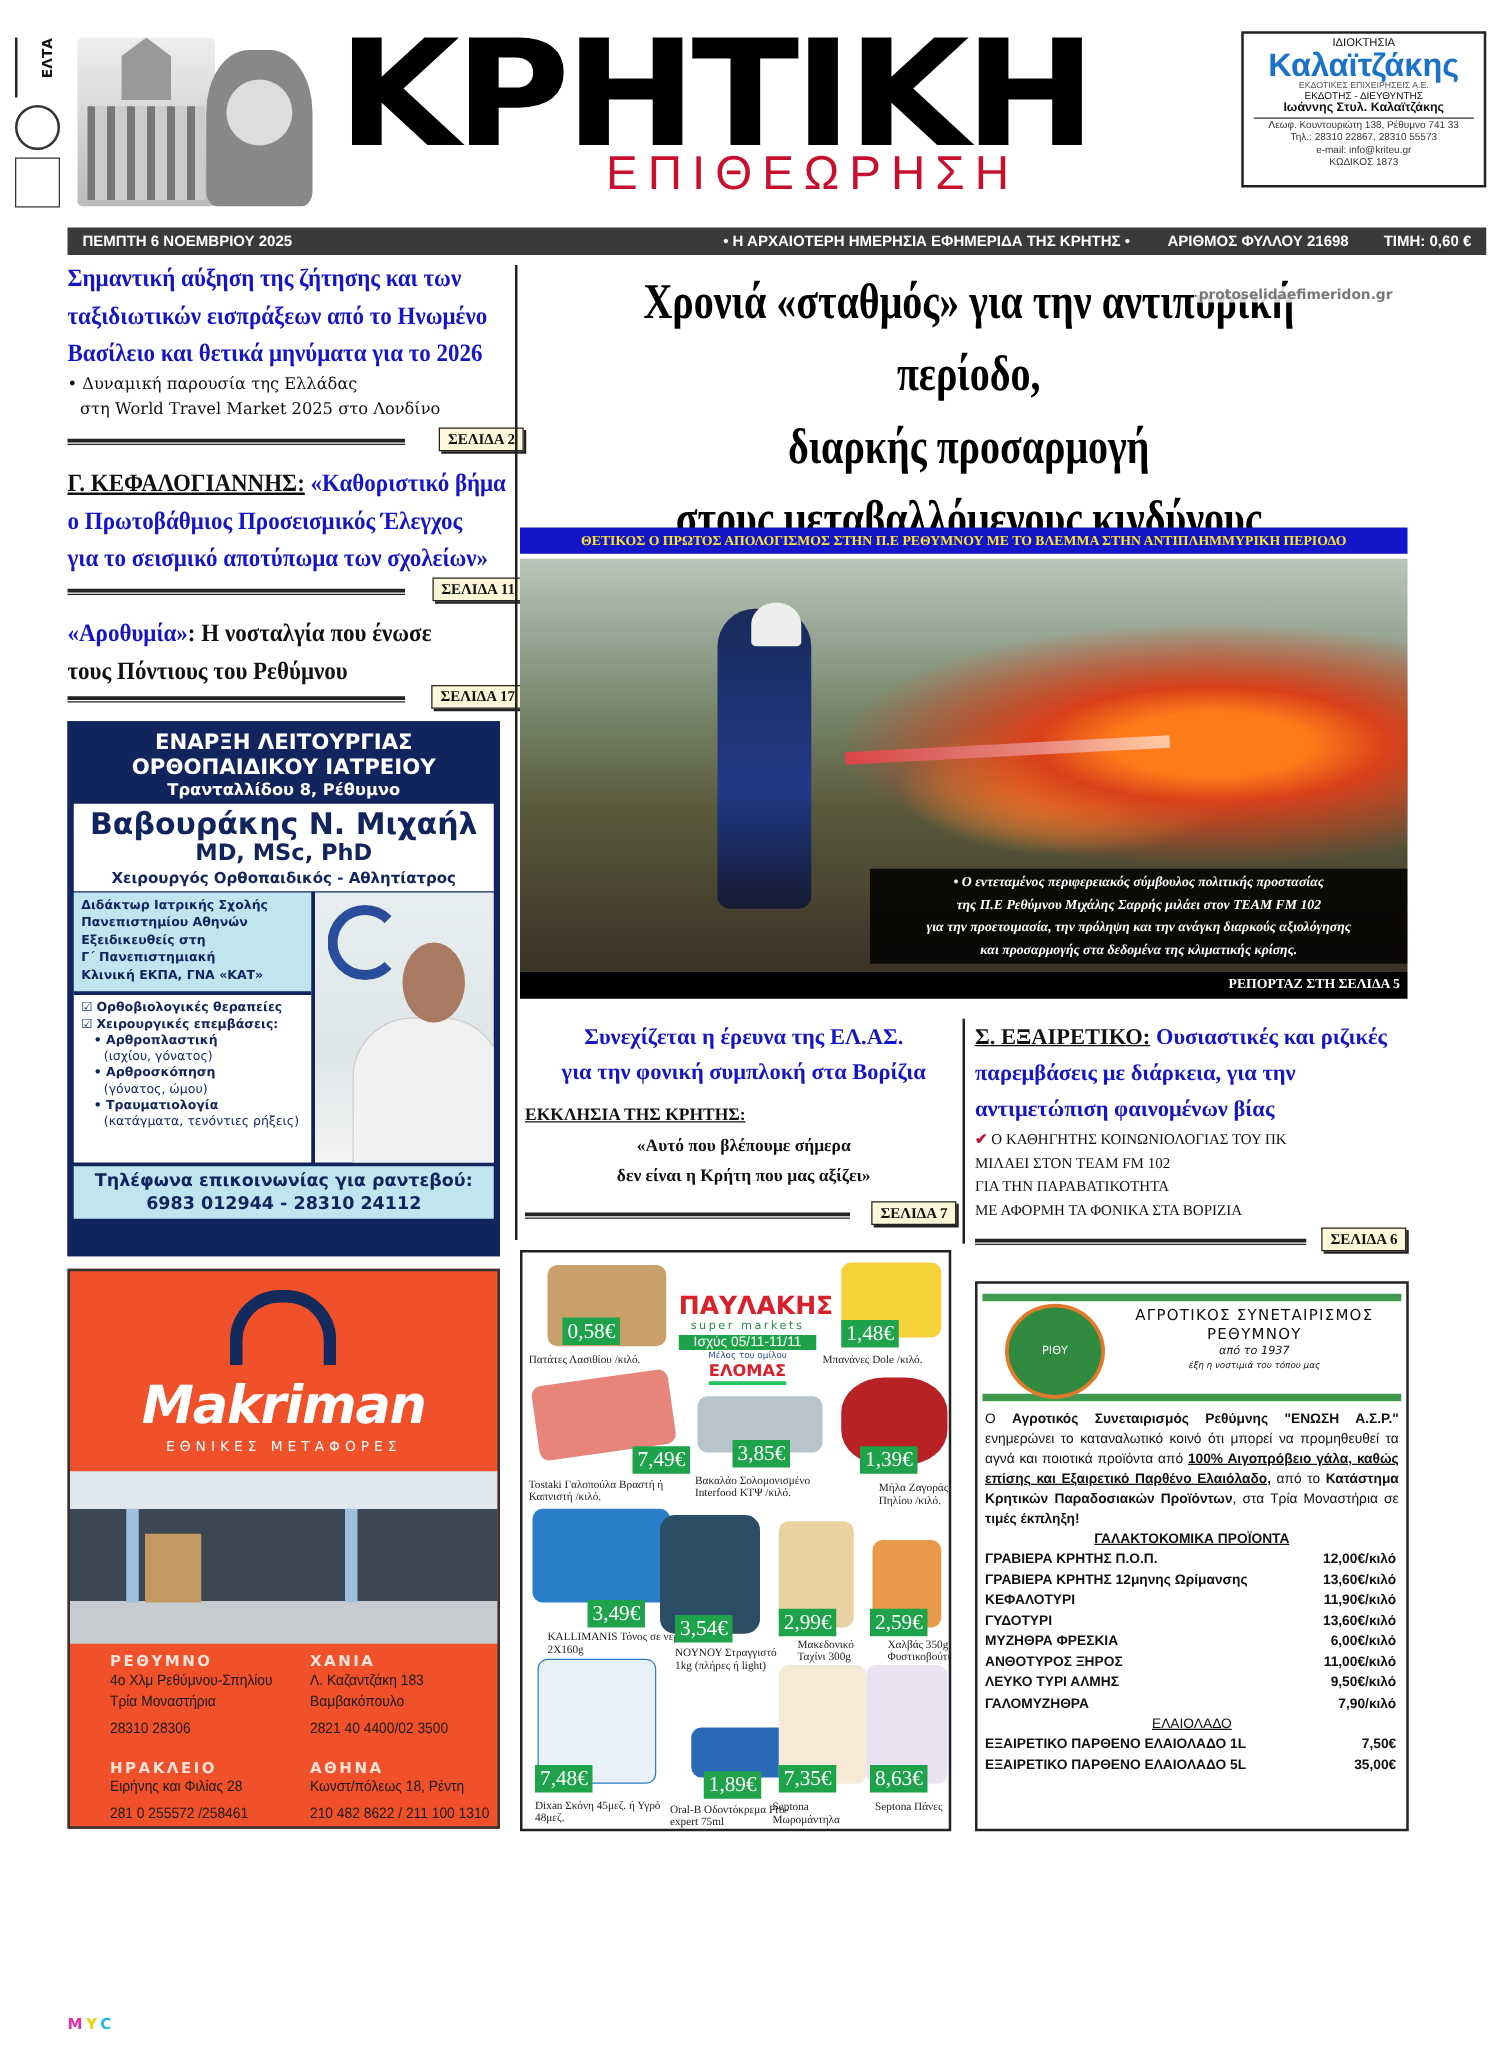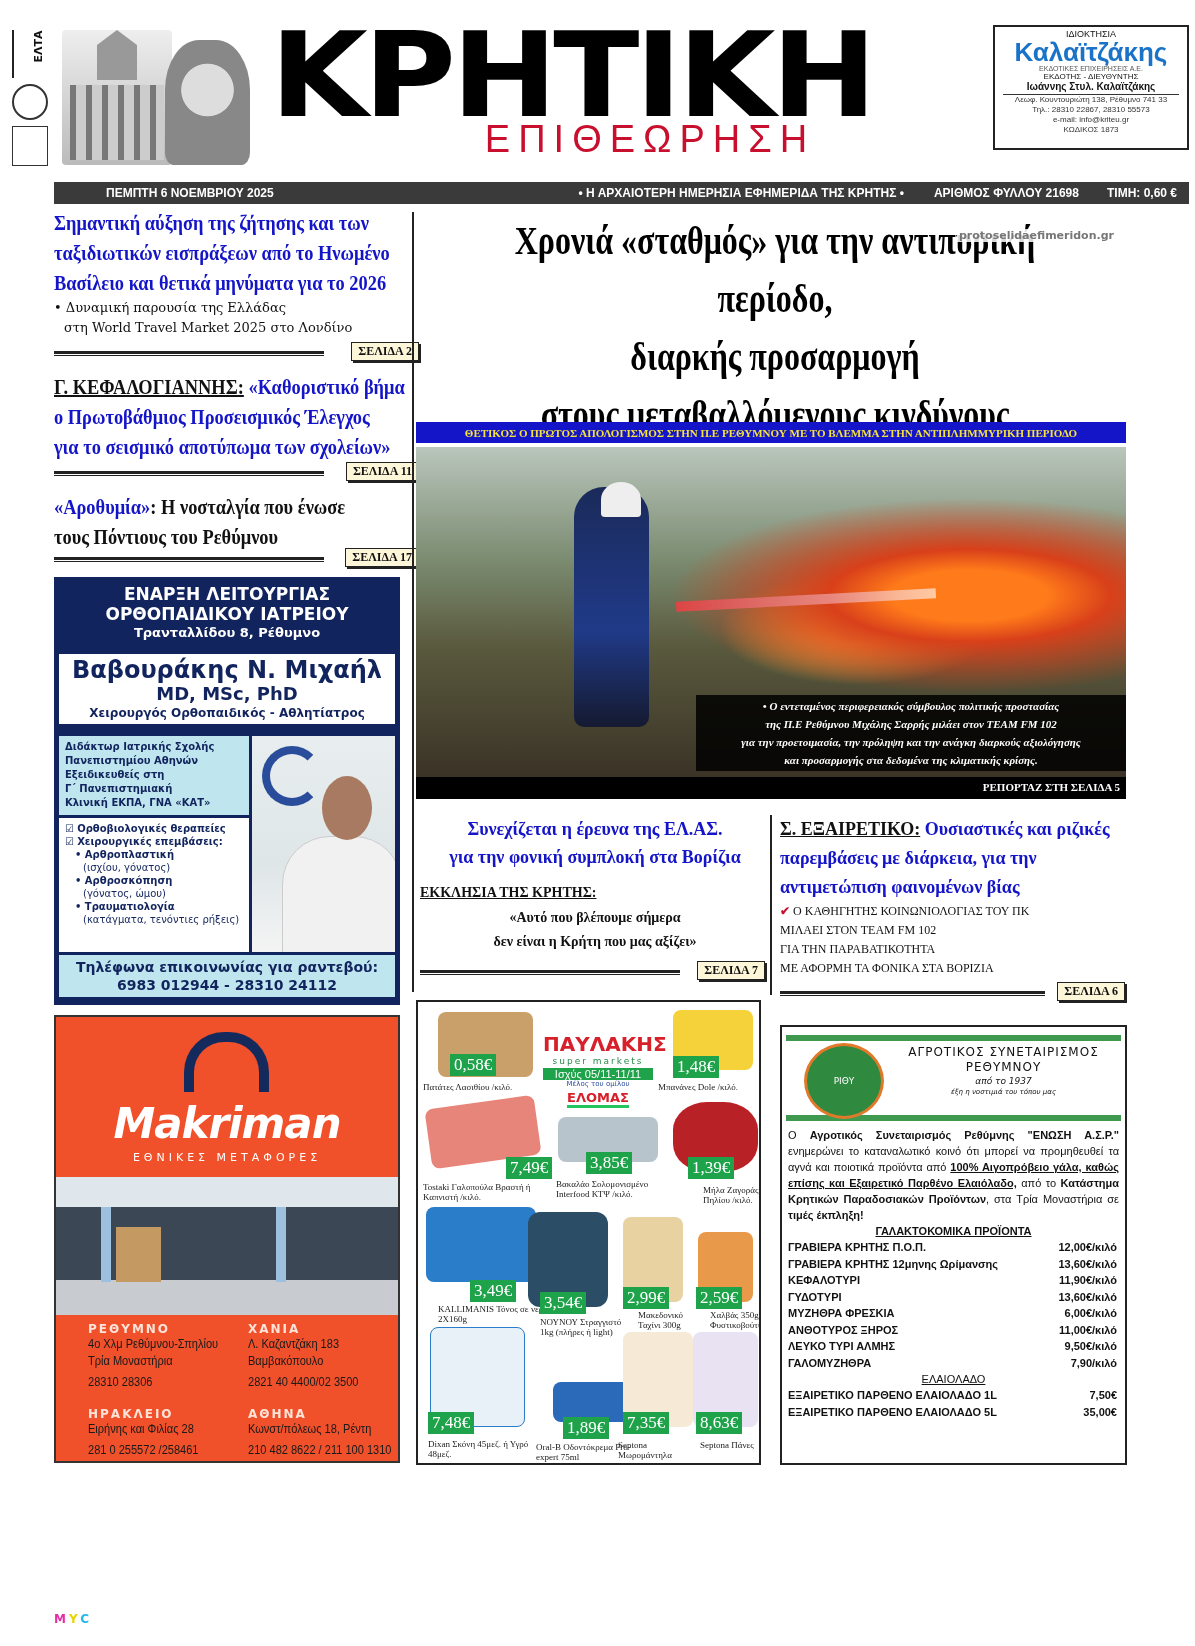--- a/index.html
+++ b/index.html
@@ -20,38 +20,38 @@
   .logo-sub { left: 370px; top: 118px; width: 560px; font: 38px "Liberation Sans", sans-serif; color: #c8102e; letter-spacing: 8px; text-align: center; }
   .owner-box { left: 993px; top: 25px; width: 196px; height: 125px; border: 2px solid #222; text-align: center; font-family: "Liberation Sans", sans-serif; padding-top: 2px; }
   .owner-box .l1 { font-size: 9px; }
   .owner-box .brand { font: bold 26px "Liberation Sans", sans-serif; color: #1a73c8; line-height: 26px; }
   .owner-box .brand2 { font-size: 7px; color: #555; }
   .owner-box .l2 { font-size: 8px; }
   .owner-box .l3 { font: bold 10px "Liberation Sans", sans-serif; border-bottom: 1px solid #333; padding-bottom: 2px; margin: 0 8px; }
   .owner-box .l4 { font-size: 8px; line-height: 10px; color: #333; }
 
   .datebar { left: 54px; top: 182px; width: 1135px; height: 22px; background: #3a3a3a; color: #fff; font: bold 12px "Liberation Sans", sans-serif; display: flex; align-items: center; padding: 0 12px; }
-  .datebar .d { flex: 0 0 auto; margin-left: 40px; }
+  .datebar .d { flex: 0 0 auto; }
   .datebar .m { margin-left: auto; margin-right: 30px; }
   .datebar .n { margin-right: 28px; }
 
   
   .lcol { left: 54px; width: 365px; }
   .blue { color: #1414c8; }
   .hl { font: bold 20px "Liberation Serif", serif; line-height: 30px; transform: scaleX(0.92); transform-origin: left; white-space: nowrap; }
   .sub { font: 13px "DejaVu Serif", serif; line-height: 20px; }
   .rule { height: 5px; border-top: 3px solid #222; border-bottom: 1px solid #222; }
   .page-tag { position: absolute; right: 0; font: bold 12px "Liberation Serif", serif; background: #fdf6d8; border: 1px solid #222; box-shadow: 2px 2px 0 #222; padding: 1px 6px; }
   .vline { left: 412px; top: 212px; width: 2px; height: 780px; background: #222; }
 
   .ortho { left: 54px; top: 577px; width: 346px; height: 428px; border: 3px solid #12245e; background: #12245e; font-family: "DejaVu Sans", sans-serif; }
   .ortho .top { color: #fff; text-align: center; font-weight: bold; padding-top: 4px; }
   .ortho .t1 { font-size: 17px; line-height: 20px; }
   .ortho .t2 { font-size: 13px; line-height: 18px; }
-  .ortho .namebox { background: #fff; margin: 12px 2px; text-align: center; color: #12245e; padding: 2px 0; }
+  .ortho .namebox { background: #fff; margin: 1px 2px; text-align: center; color: #12245e; padding: 2px 0; }
   .ortho .name { font: bold 24px "DejaVu Sans", sans-serif; line-height: 28px; }
   .ortho .deg { font: bold 18px "DejaVu Sans", sans-serif; line-height: 20px; }
   .ortho .spec { font: bold 12px "DejaVu Sans", sans-serif; line-height: 18px; }
   .ortho .mid { display: flex; margin: 0 2px; height: 216px; }
   .ortho .info { width: 190px; display: flex; flex-direction: column; }
   .ortho .edu { background: #bfe6ee; color: #12245e; font-size: 10px; font-weight: bold; line-height: 14px; padding: 4px 6px; height: 82px; border-bottom: 3px solid #12245e; }
   .ortho .serv { background: #fff; color: #12245e; font-size: 10px; line-height: 13px; padding: 4px 6px; flex: 1; }
   .ortho .serv b { font-size: 10px; }
   .ortho .photo { flex: 1; margin-left: 3px; background: linear-gradient(180deg,#e8eef0 0%, #dfe6e8 60%, #f4f4f4 100%); position: relative; overflow: hidden; }
   .ortho .photo .head { position:absolute; left: 70px; top: 40px; width: 50px; height: 64px; border-radius: 50%; background: #a97a62; }

